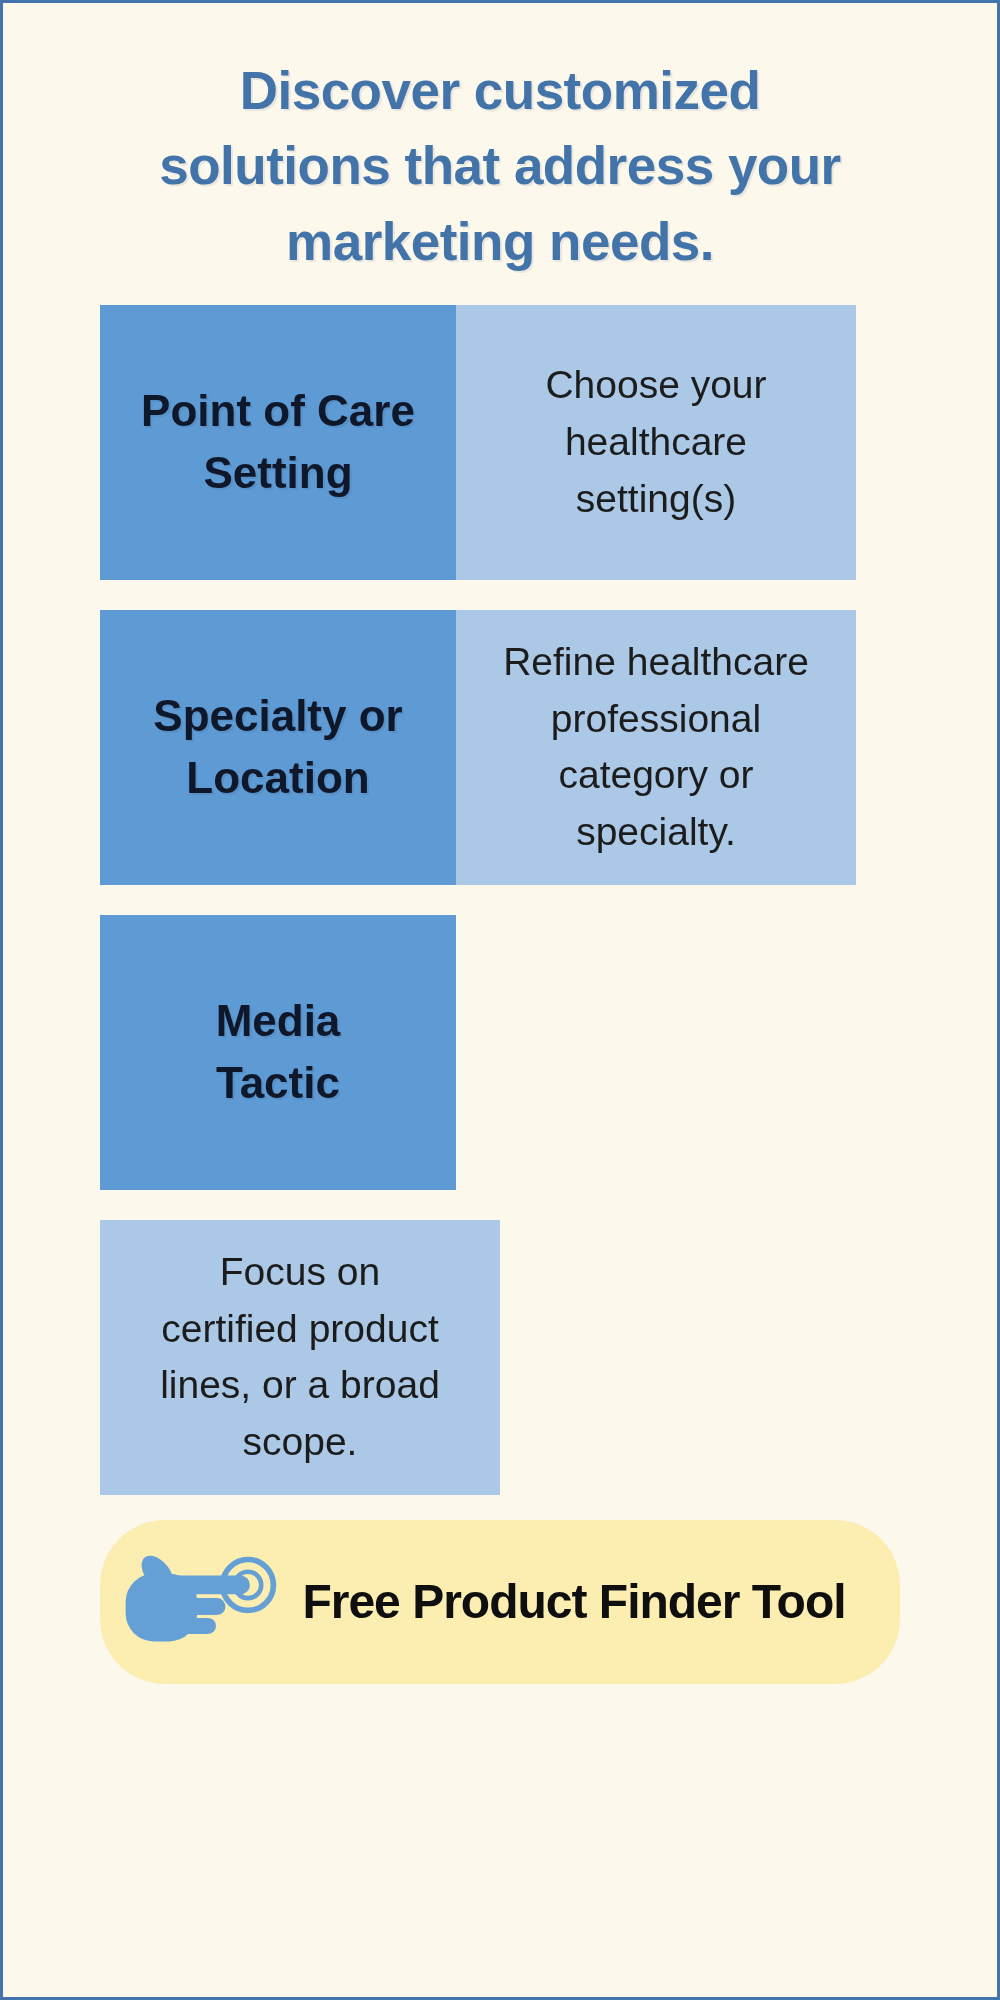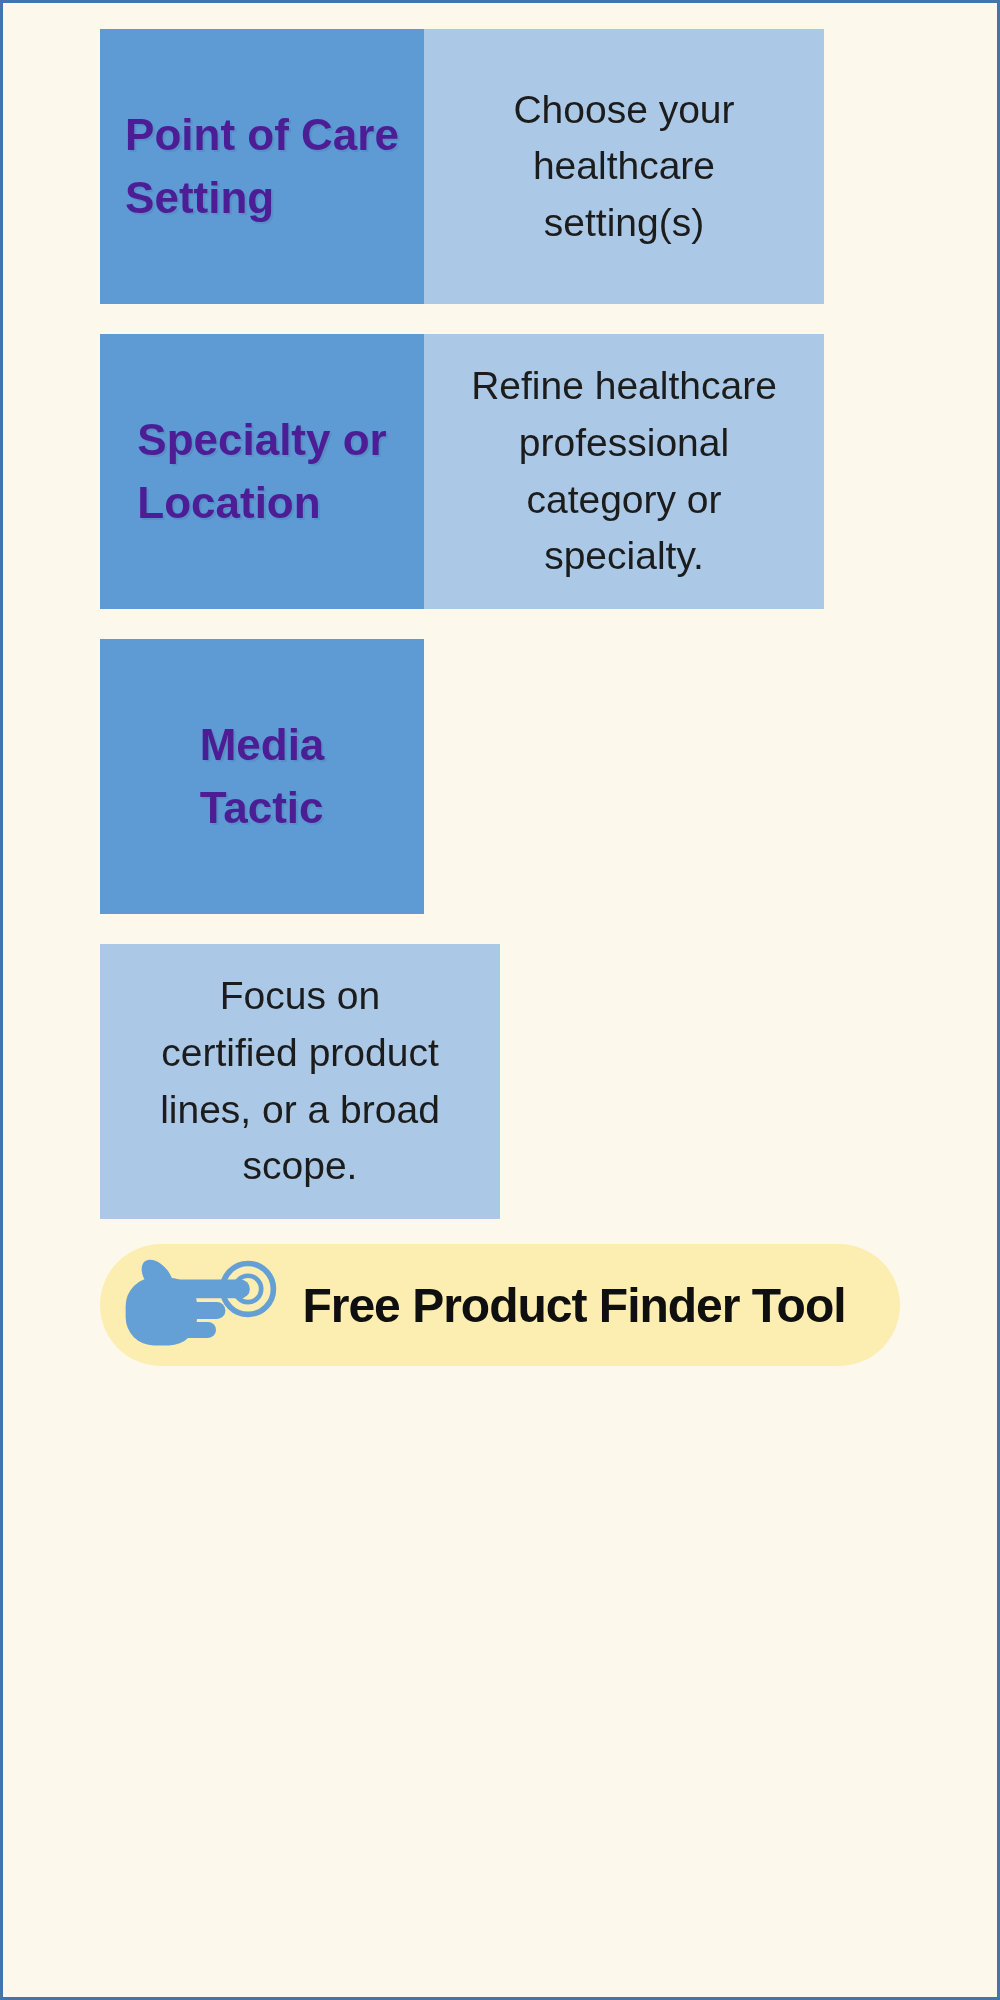--- a/index.html
+++ b/index.html
@@ -28,45 +28,46 @@
 
   .finder-table {
     width:800px;
     margin:26px auto 0;
     display:flex;
     flex-direction:column;
     gap:30px;
   }
   .row { display:flex; height:275px; }
   .cell-heading {
-    width:324px;
+    width:356px;
     background:#5e9ad3;
-    color:#4c1d95;
+    color:#0f172a;
     display:flex; align-items:center; justify-content:center;
+    text-align:center;
     font-weight:bold;
     font-size:44px;
     line-height:1.42;
     white-space:pre-line;
     text-shadow:2px 2px 0 rgba(40,70,110,0.12);
   }
   .cell-desc {
     width:400px;
     background:#abc9e7;
     color:#1c1c1c;
     display:flex; align-items:center; justify-content:center;
     text-align:center;
     font-size:39px;
     line-height:1.45;
     white-space:pre-line;
     padding:0 8px;
     box-sizing:border-box;
   }
 
   .cta-button {
-    width:800px; height:122px;
+    width:800px; height:164px;
     margin:25px auto 4px;
     background:#fcedb0;
     border:none;
     border-radius:65px;
     display:flex;
     align-items:center;
     padding:0 18px 0 20px;
     box-sizing:border-box;
     cursor:pointer;
   }
@@ -80,20 +81,23 @@
     letter-spacing:-1px;
     white-space:nowrap;
     padding-right:14px;
   }
 </style>
 </head>
 <body>
 
 <div class="page">
 
+  <div class="title">Discover customized
+solutions that address your
+marketing needs.</div>
 
   <div class="finder-table">
 
     <div class="row">
       <div class="cell-heading">Point of Care
 Setting</div>
       <div class="cell-desc">Choose your
 healthcare
 setting(s)</div>
     </div>

